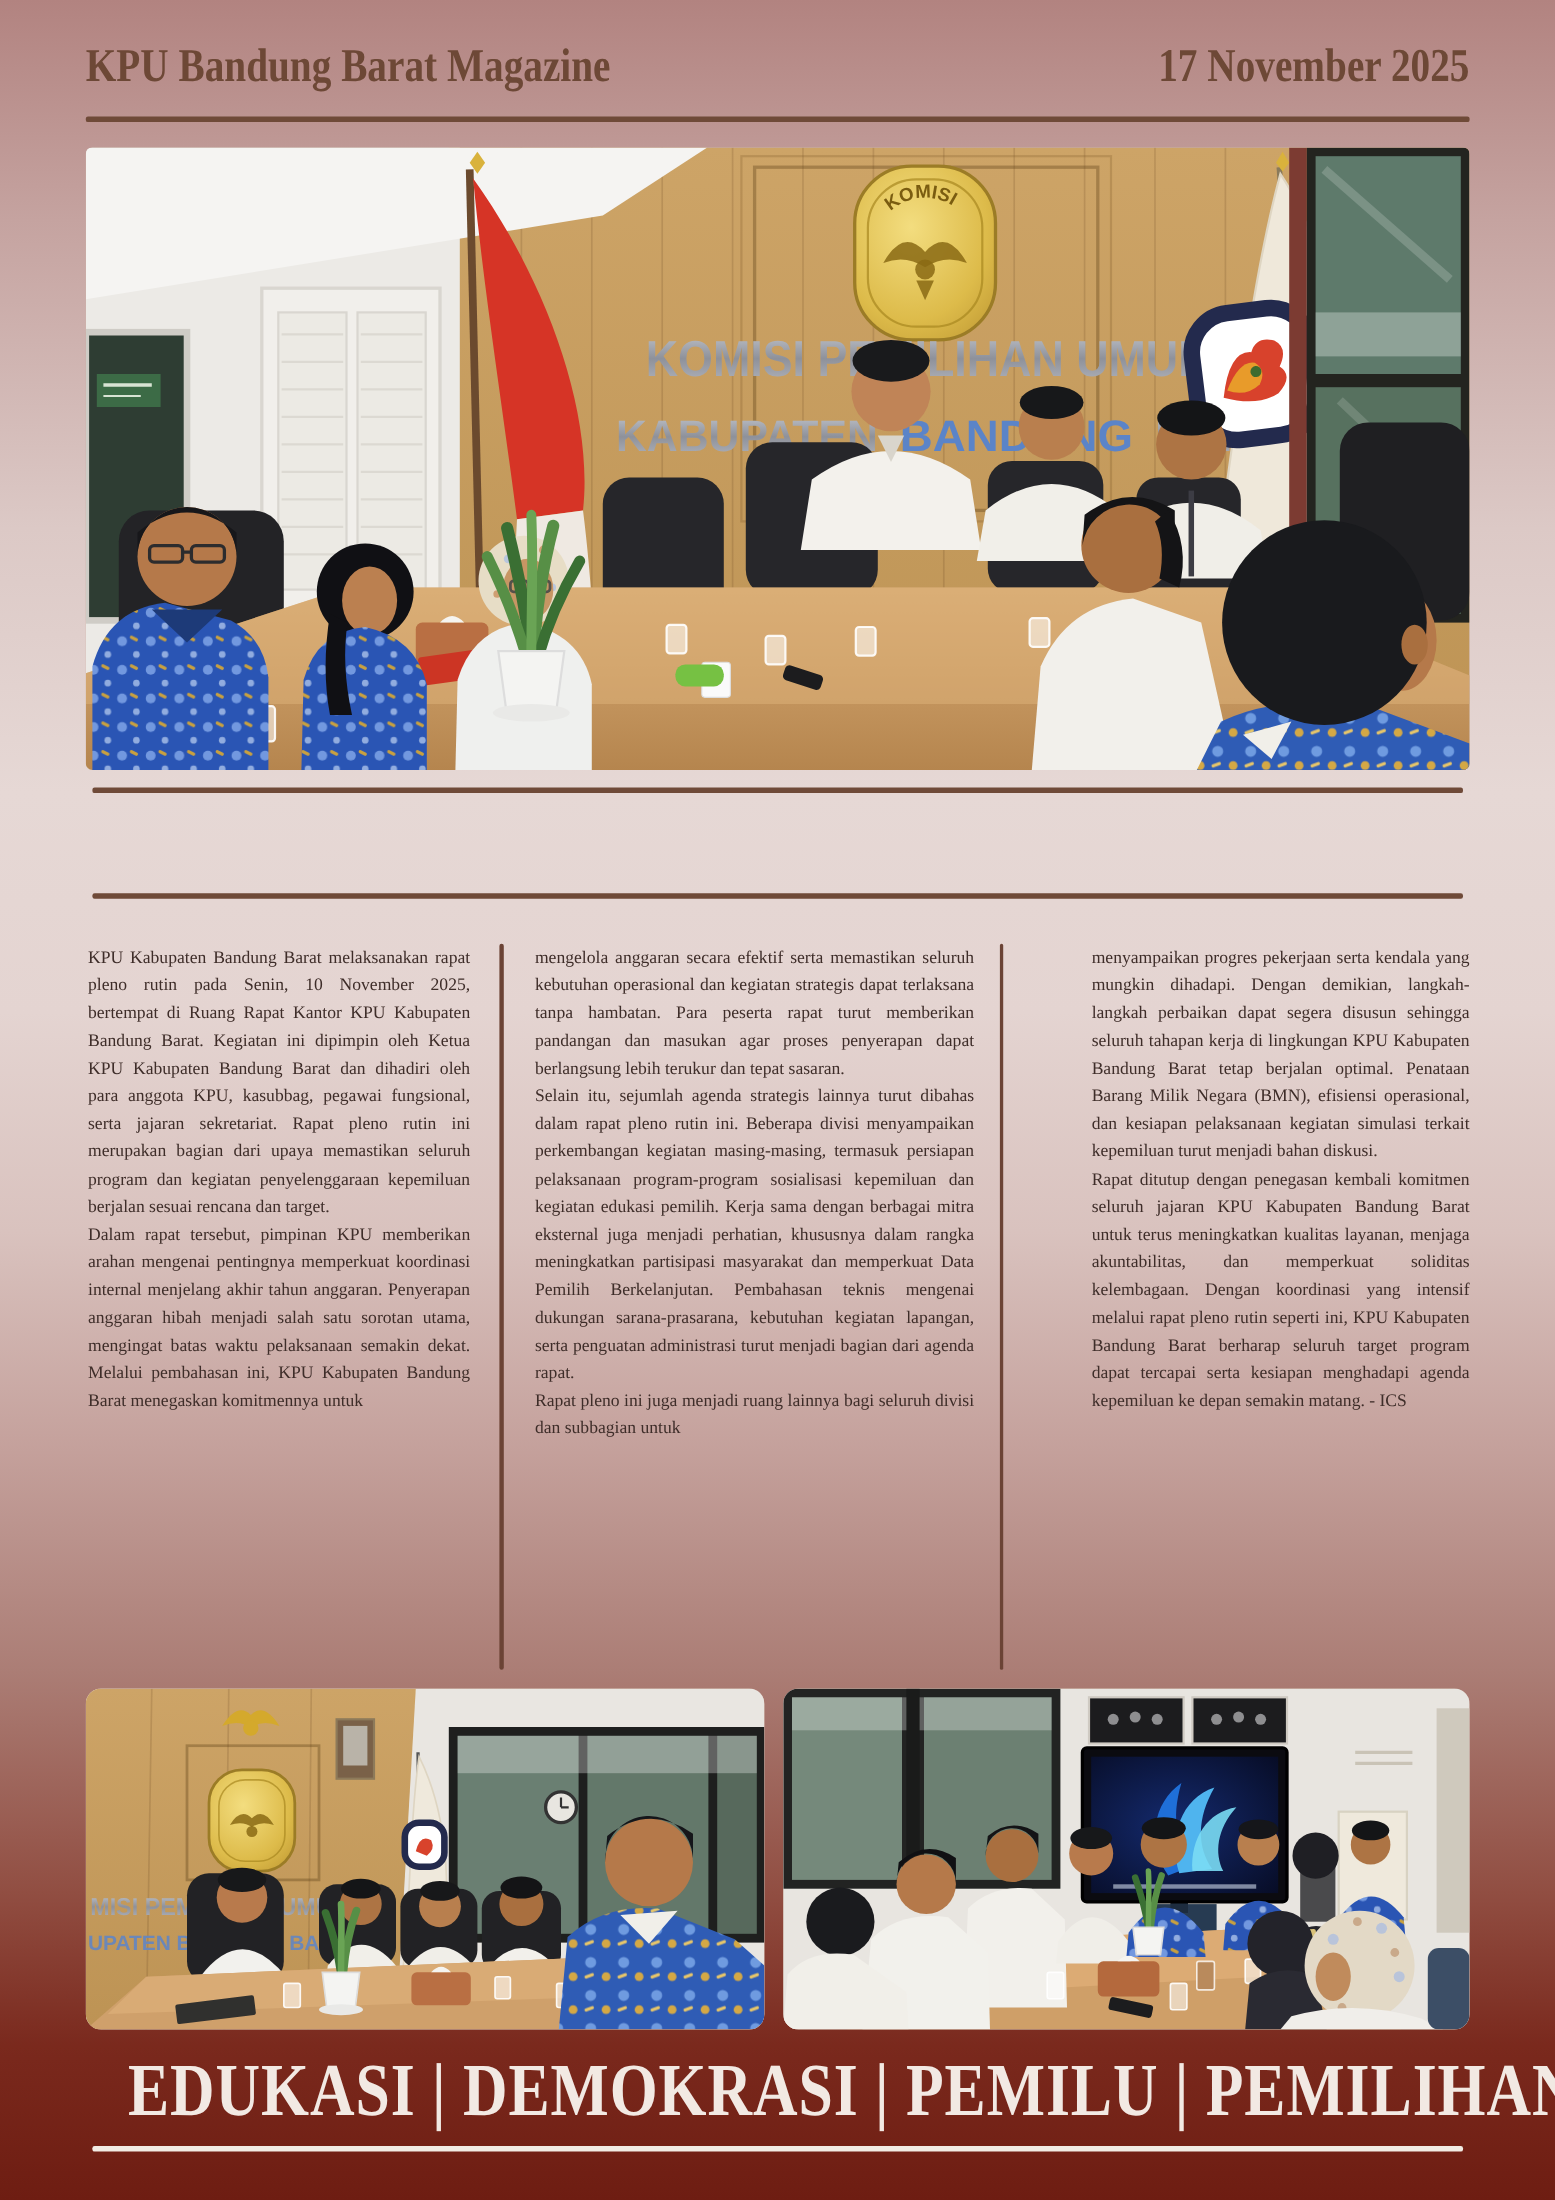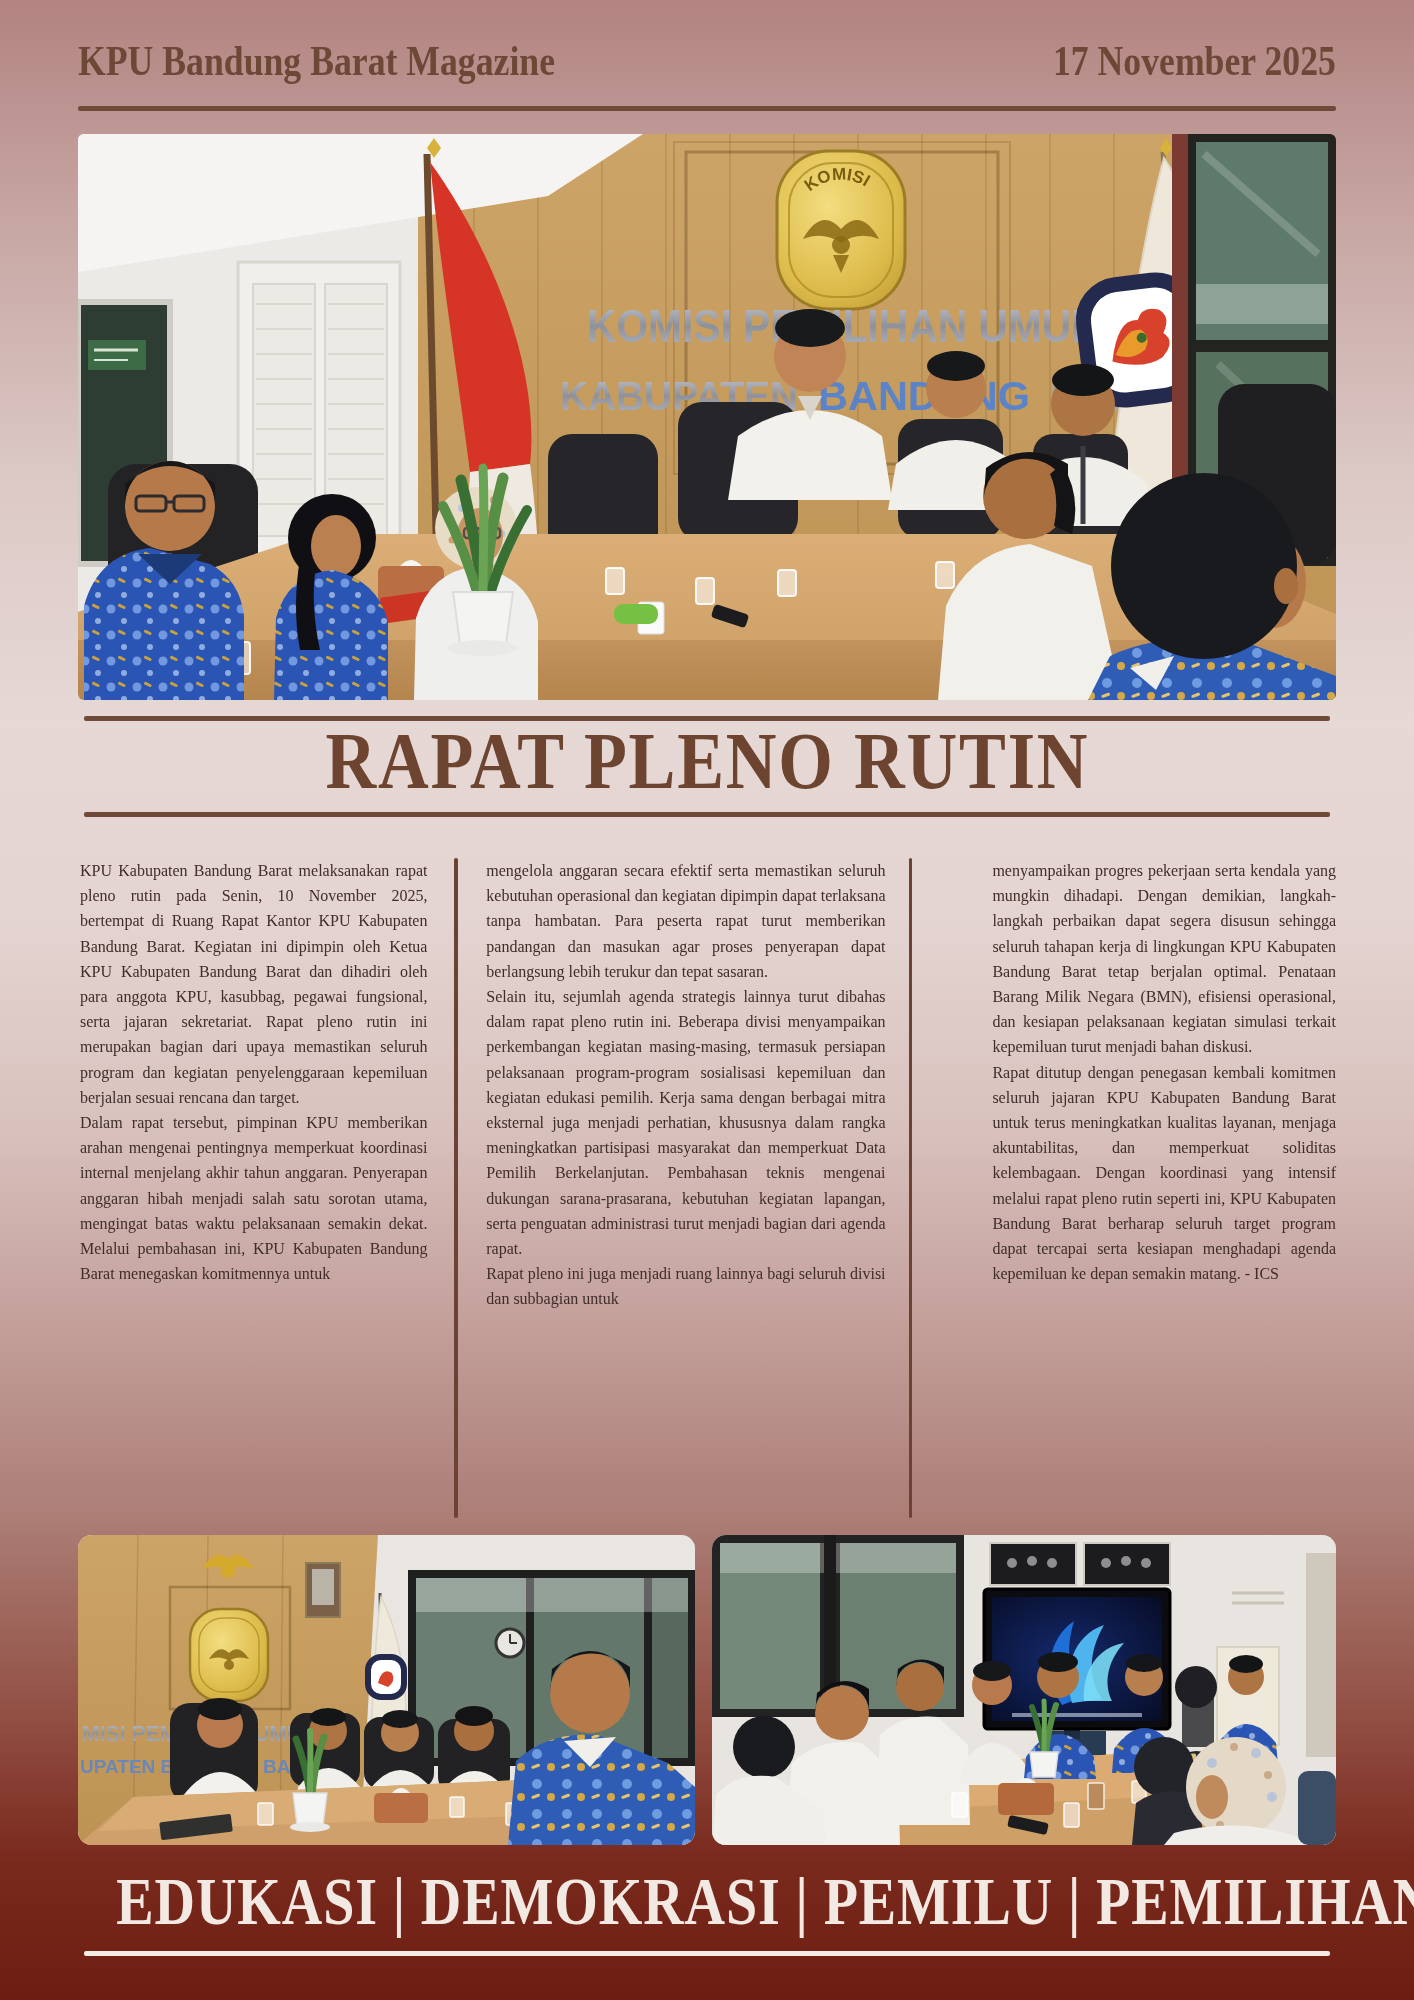--- a/index.html
+++ b/index.html
@@ -298,33 +298,30 @@
           <polygon points="1052,534 1096,522 1078,556" fill="#f1efe9"></polygon>
           <ellipse cx="1196" cy="448" rx="32" ry="46" fill="#b5794a"></ellipse>
           <circle cx="1126" cy="432" r="93" fill="#191a1d"></circle>
           <ellipse cx="1208" cy="452" rx="12" ry="18" fill="#a96f3f"></ellipse>
         </g>
       </g>
     </svg>
   </div>
 
   <div class="abs rule" style="top:716px;left:84px;width:1246px;"></div>
-  <div class="abs title-wrap">
-    <span class="t">RAPAT PLENO RUTIN</span>
-  </div>
   <div class="abs rule" style="top:812px;left:84px;width:1246px;"></div>
 
   <div class="abs cols">
     <div class="col c1">
       <p>KPU Kabupaten Bandung Barat melaksanakan rapat pleno rutin pada Senin, 10 November 2025, bertempat di Ruang Rapat Kantor KPU Kabupaten Bandung Barat. Kegiatan ini dipimpin oleh Ketua KPU Kabupaten Bandung Barat dan dihadiri oleh para anggota KPU, kasubbag, pegawai fungsional, serta jajaran sekretariat. Rapat pleno rutin ini merupakan bagian dari upaya memastikan seluruh program dan kegiatan penyelenggaraan kepemiluan berjalan sesuai rencana dan target.</p>
       <p>Dalam rapat tersebut, pimpinan KPU memberikan arahan mengenai pentingnya memperkuat koordinasi internal menjelang akhir tahun anggaran. Penyerapan anggaran hibah menjadi salah satu sorotan utama, mengingat batas waktu pelaksanaan semakin dekat. Melalui pembahasan ini, KPU Kabupaten Bandung Barat menegaskan komitmennya untuk</p>
     </div>
     <div class="vdiv d1"></div>
     <div class="col c2">
-      <p>mengelola anggaran secara efektif serta memastikan seluruh kebutuhan operasional dan kegiatan dipimpin dapat terlaksana tanpa hambatan. Para peserta rapat turut memberikan pandangan dan masukan agar proses penyerapan dapat berlangsung lebih terukur dan tepat sasaran.</p>
+      <p>mengelola anggaran secara efektif serta memastikan seluruh kebutuhan operasional dan kegiatan strategis dapat terlaksana tanpa hambatan. Para peserta rapat turut memberikan pandangan dan masukan agar proses penyerapan dapat berlangsung lebih terukur dan tepat sasaran.</p>
       <p>Selain itu, sejumlah agenda strategis lainnya turut dibahas dalam rapat pleno rutin ini. Beberapa divisi menyampaikan perkembangan kegiatan masing-masing, termasuk persiapan pelaksanaan program-program sosialisasi kepemiluan dan kegiatan edukasi pemilih. Kerja sama dengan berbagai mitra eksternal juga menjadi perhatian, khususnya dalam rangka meningkatkan partisipasi masyarakat dan memperkuat Data Pemilih Berkelanjutan. Pembahasan teknis mengenai dukungan sarana-prasarana, kebutuhan kegiatan lapangan, serta penguatan administrasi turut menjadi bagian dari agenda rapat.</p>
       <p>Rapat pleno ini juga menjadi ruang lainnya bagi seluruh divisi dan subbagian untuk</p>
     </div>
     <div class="vdiv d2"></div>
     <div class="col c3">
       <p>menyampaikan progres pekerjaan serta kendala yang mungkin dihadapi. Dengan demikian, langkah-langkah perbaikan dapat segera disusun sehingga seluruh tahapan kerja di lingkungan KPU Kabupaten Bandung Barat tetap berjalan optimal. Penataan Barang Milik Negara (BMN), efisiensi operasional, dan kesiapan pelaksanaan kegiatan simulasi terkait kepemiluan turut menjadi bahan diskusi.</p>
       <p>Rapat ditutup dengan penegasan kembali komitmen seluruh jajaran KPU Kabupaten Bandung Barat untuk terus meningkatkan kualitas layanan, menjaga akuntabilitas, dan memperkuat soliditas kelembagaan. Dengan koordinasi yang intensif melalui rapat pleno rutin seperti ini, KPU Kabupaten Bandung Barat berharap seluruh target program dapat tercapai serta kesiapan menghadapi agenda kepemiluan ke depan semakin matang. - ICS</p>
     </div>
   </div>
 

